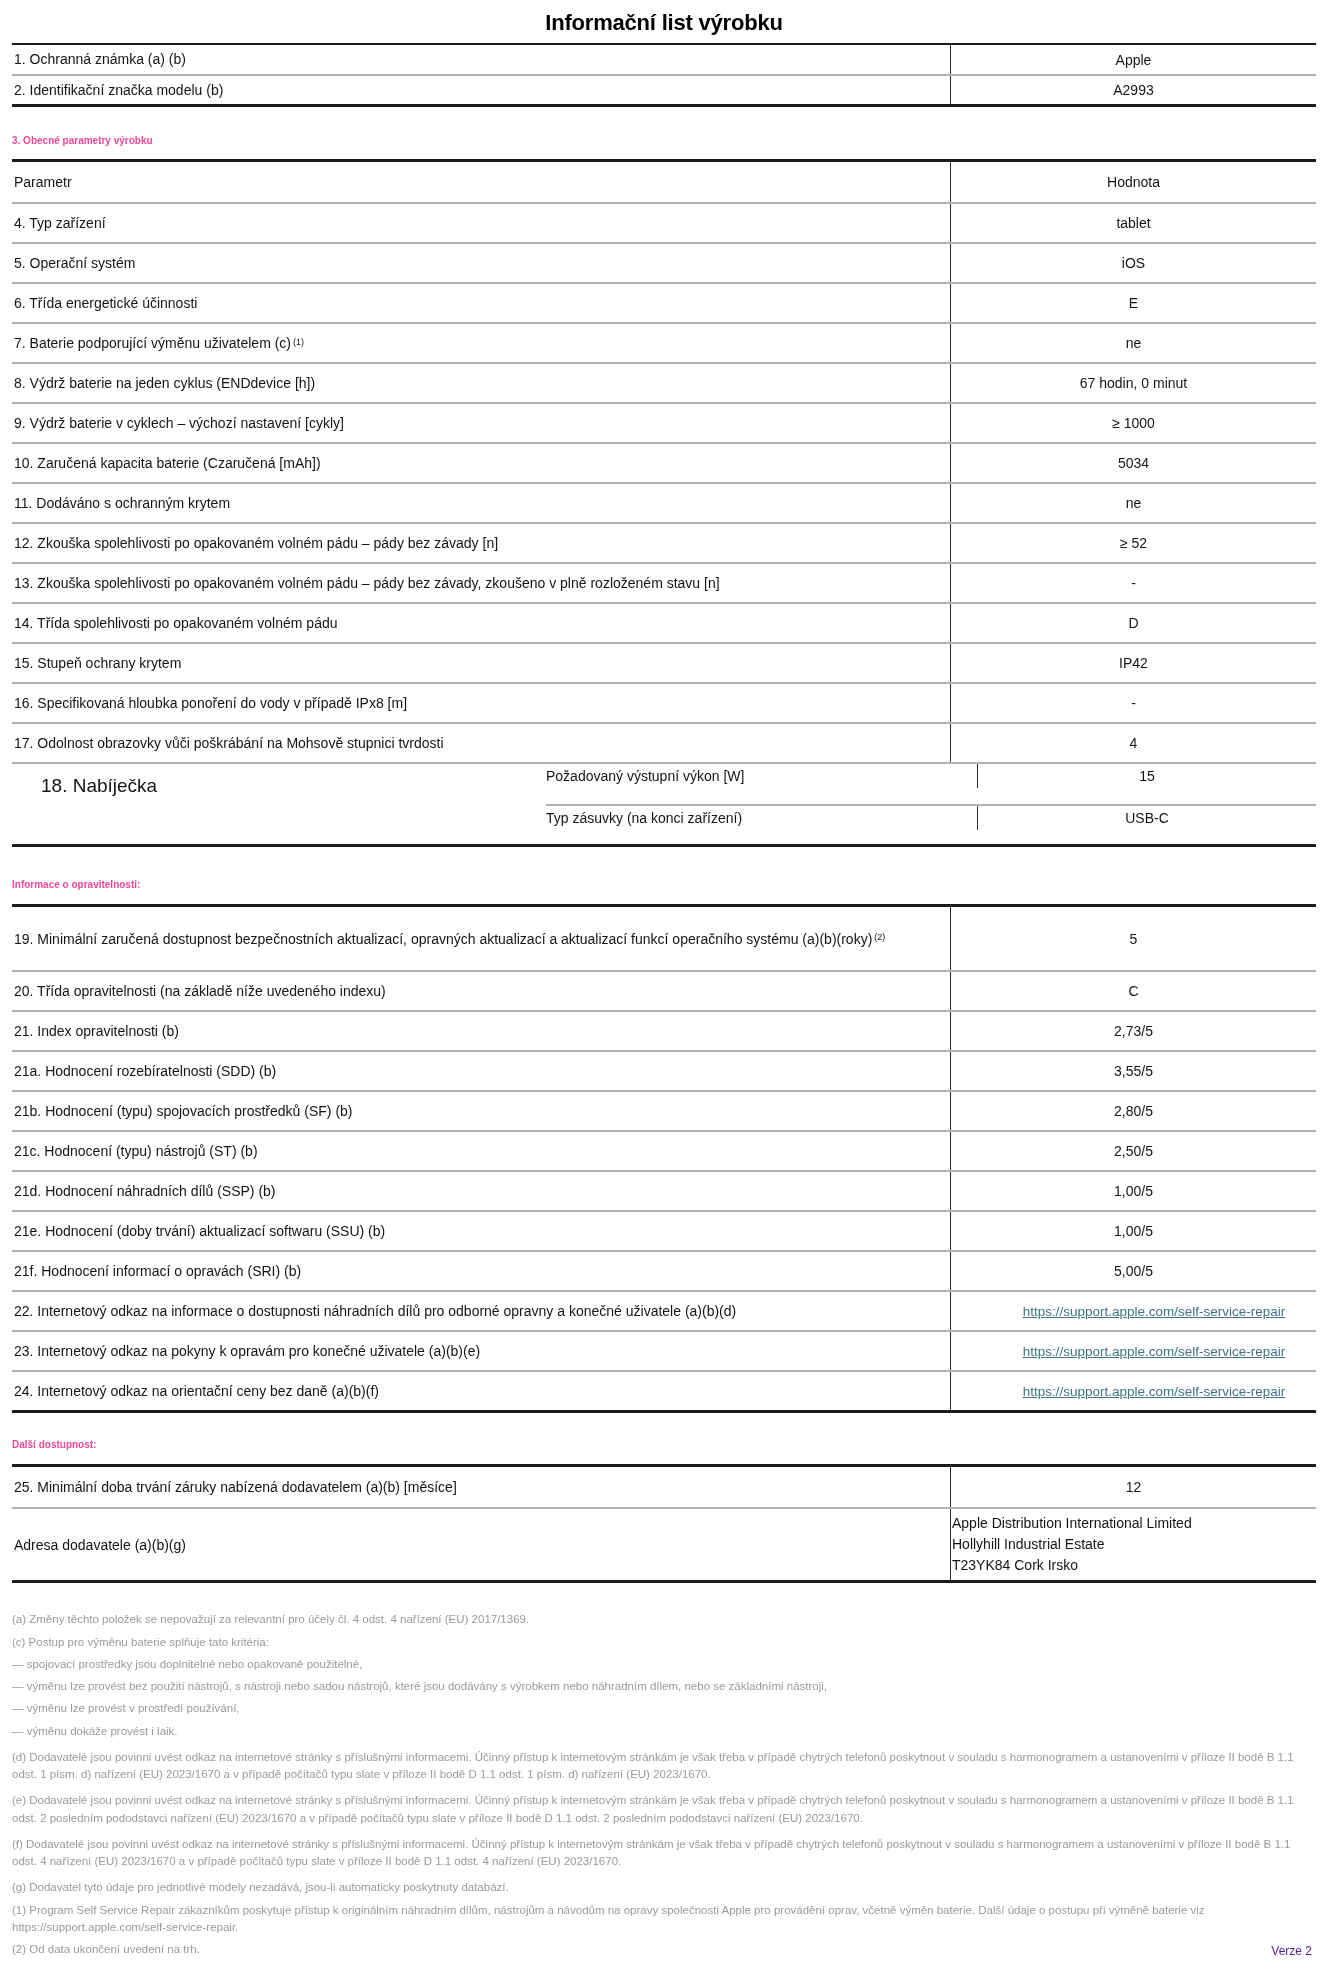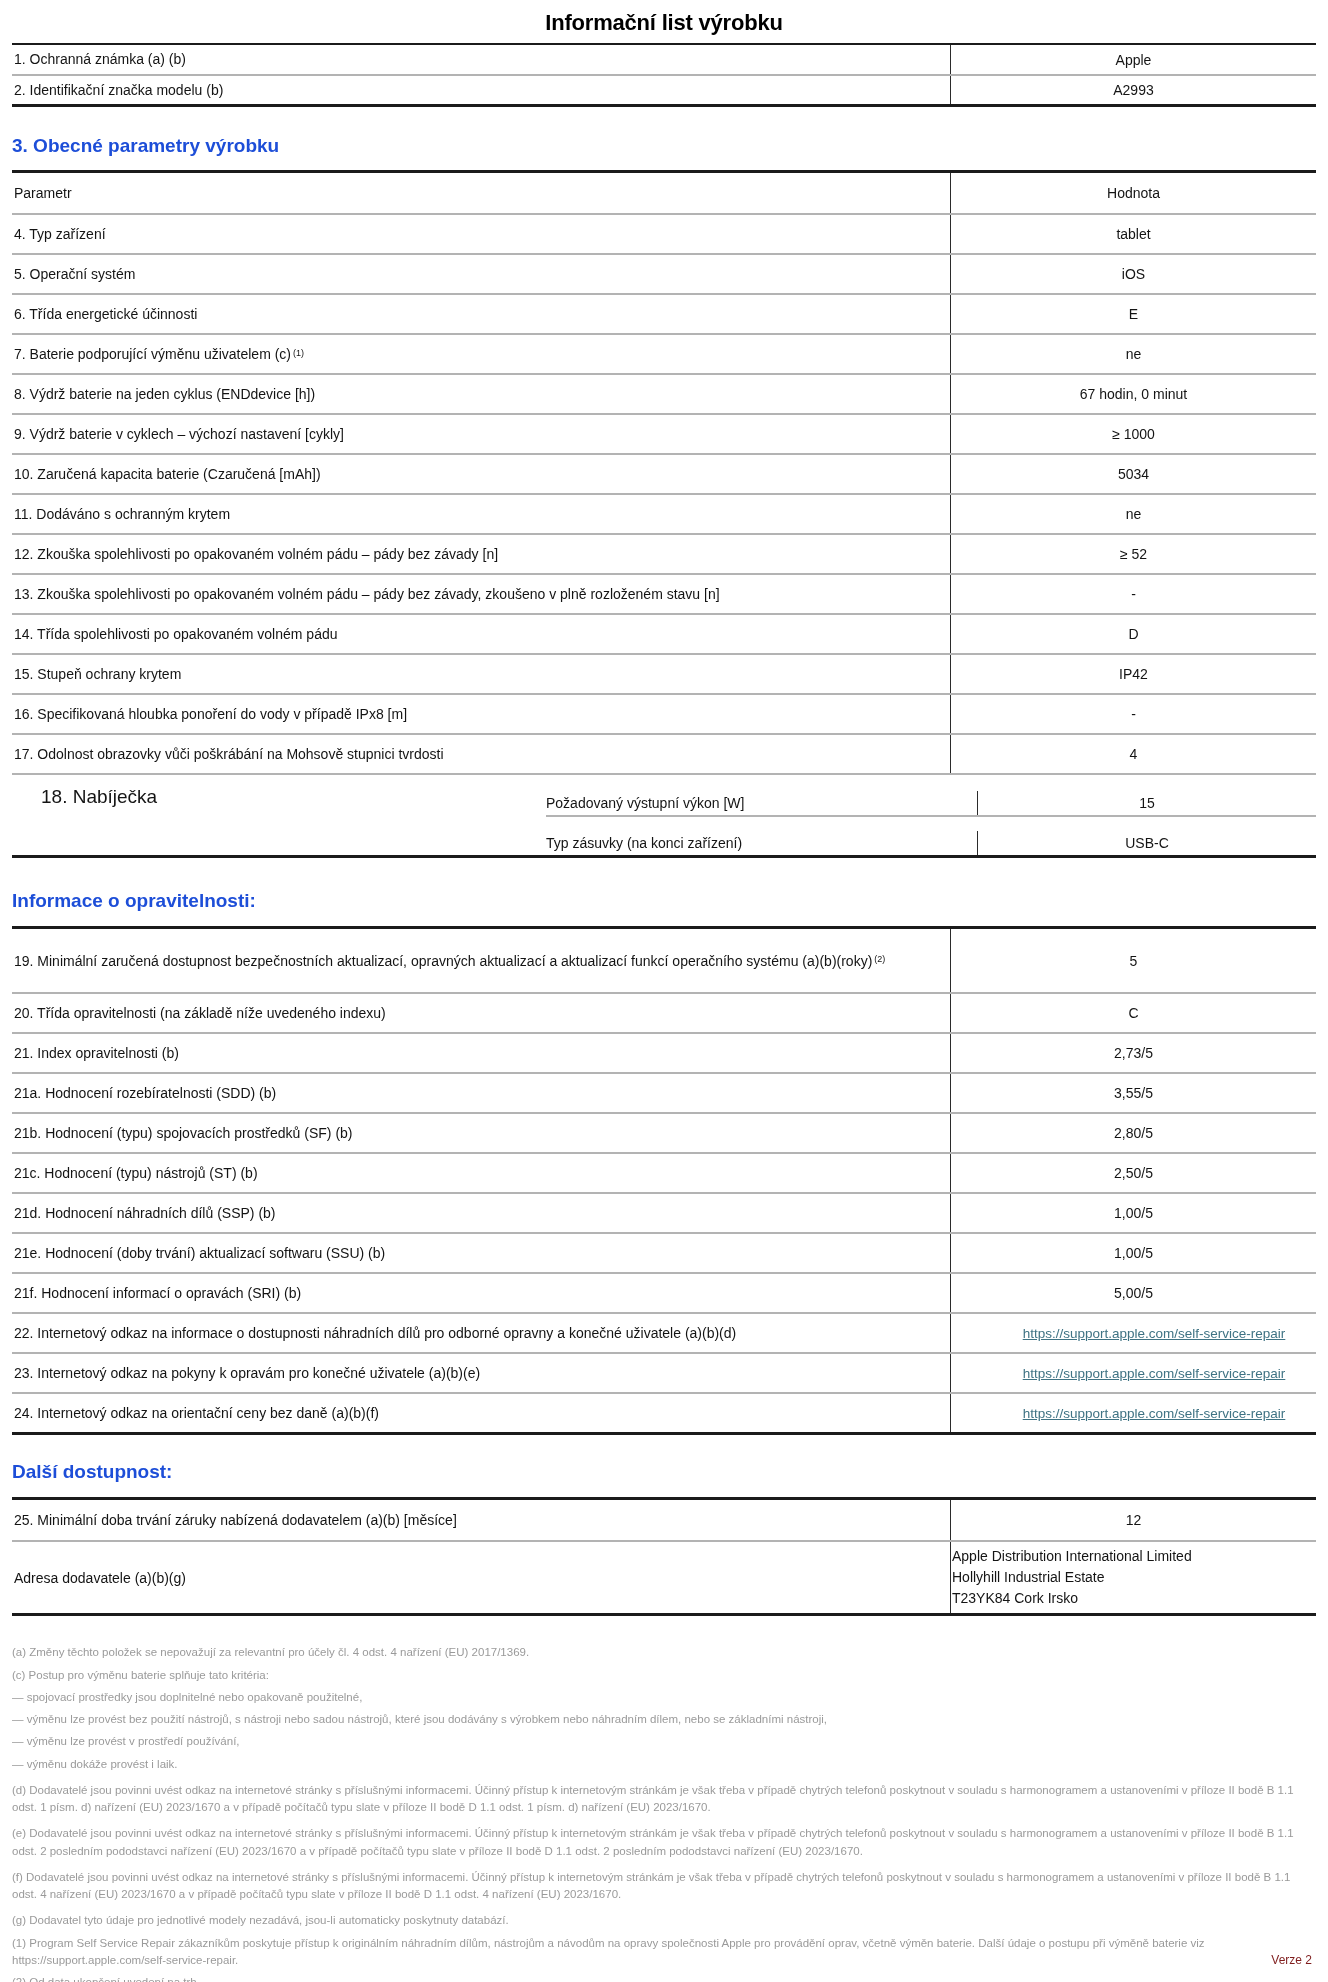--- a/index.html
+++ b/index.html
@@ -65,46 +65,46 @@
   
   .row.charger { padding:0; }
   .charger-lbl {
     flex:0 0 507px;
     display:flex; align-items:flex-start;
     padding:11px 10px 4px 2px;
     font-size:19px;
     margin-left:27px;
   }
   .charger-right { flex:1 1 auto; display:flex; flex-direction:column; }
-  .subrow { display:flex; align-items:flex-end; flex:1 1 auto; min-height:40px; }
+  .subrow { display:flex; align-items:flex-start; flex:1 1 auto; min-height:40px; }
   .subrow + .subrow { border-top:2px solid #b3b3b3; }
   .sublbl {
     flex:0 0 431px;
     display:flex; align-items:center;
     padding:4px 10px 4px 0;
     font-size:14px;
   }
 
   .section-heading {
-    font-size:19px;
+    font-size:10px;
     font-weight:bold;
-    color:#1d4ed8;
+    color:#ec4899;
   }
   #heading-general    { margin:28px 0 13px 0; }
   #heading-repair     { margin:32px 0 14px 0; }
   #heading-additional { margin:26px 0 14px 0; }
 
   .footnotes { margin-top:28px; color:#9a9a9a; font-size:11.5px; }
   .footnotes p { line-height:1.5; margin:0 0 5px 0; max-width:1304px; }
   .footnotes p.gap { margin-top:9px; }
 
   .version {
     position:absolute;
-    right:16px; bottom:15px;
-    color:#7f1d1d;
+    right:16px; bottom:24px;
+    color:#4c1d95;
     font-size:12px;
   }
 </style>
 </head>
 <body>
 
 <div class="page">
   <div class="content">
 
     <h1 class="doc-title">Informační list výrobku</h1>

